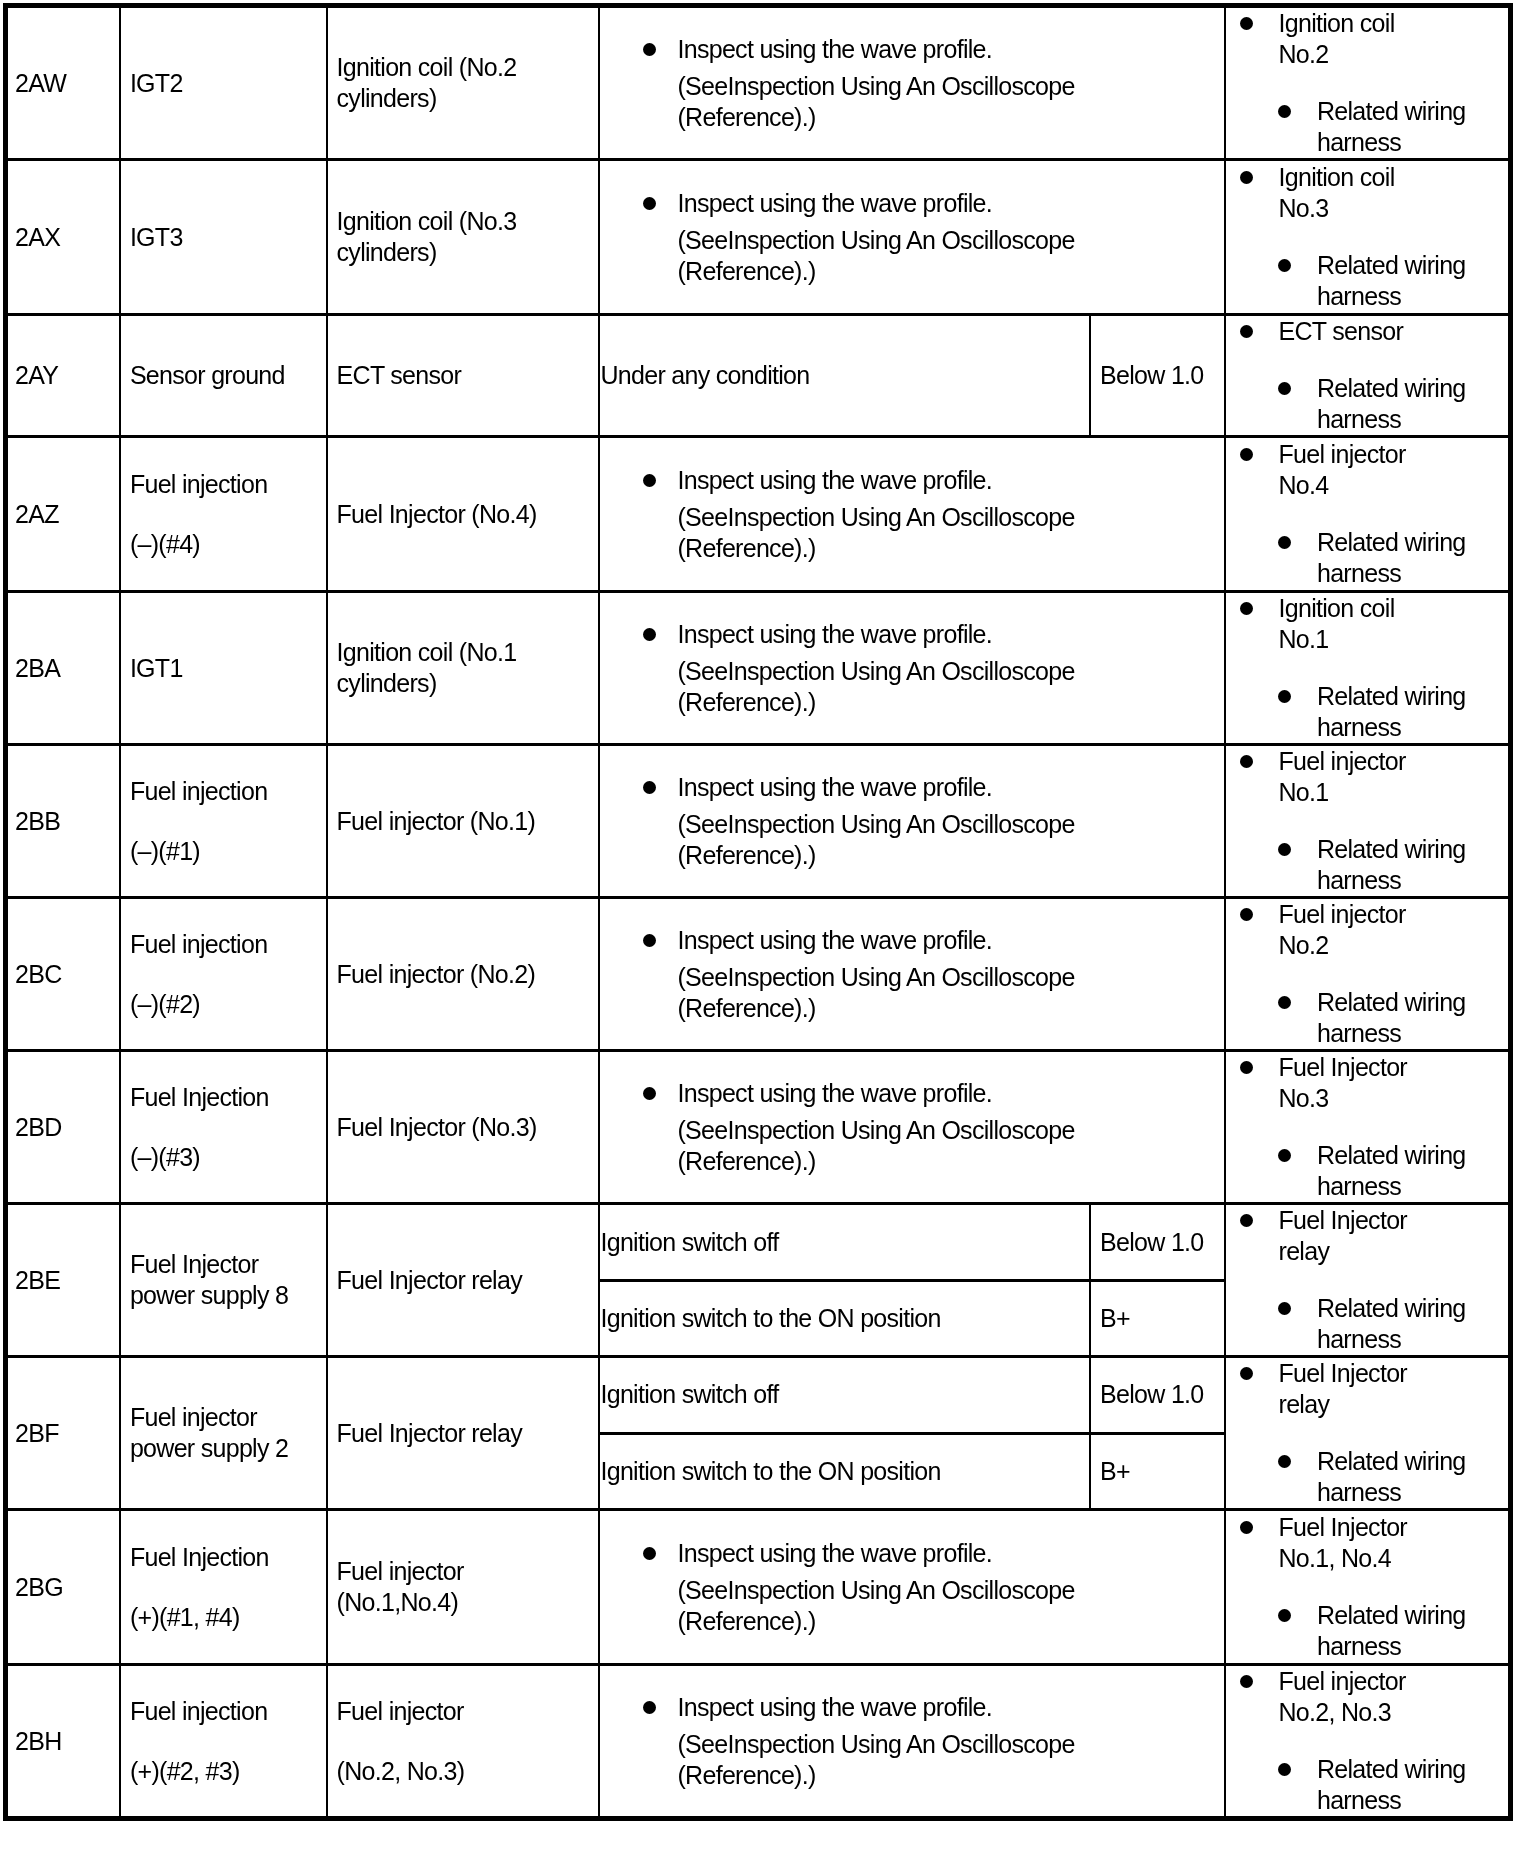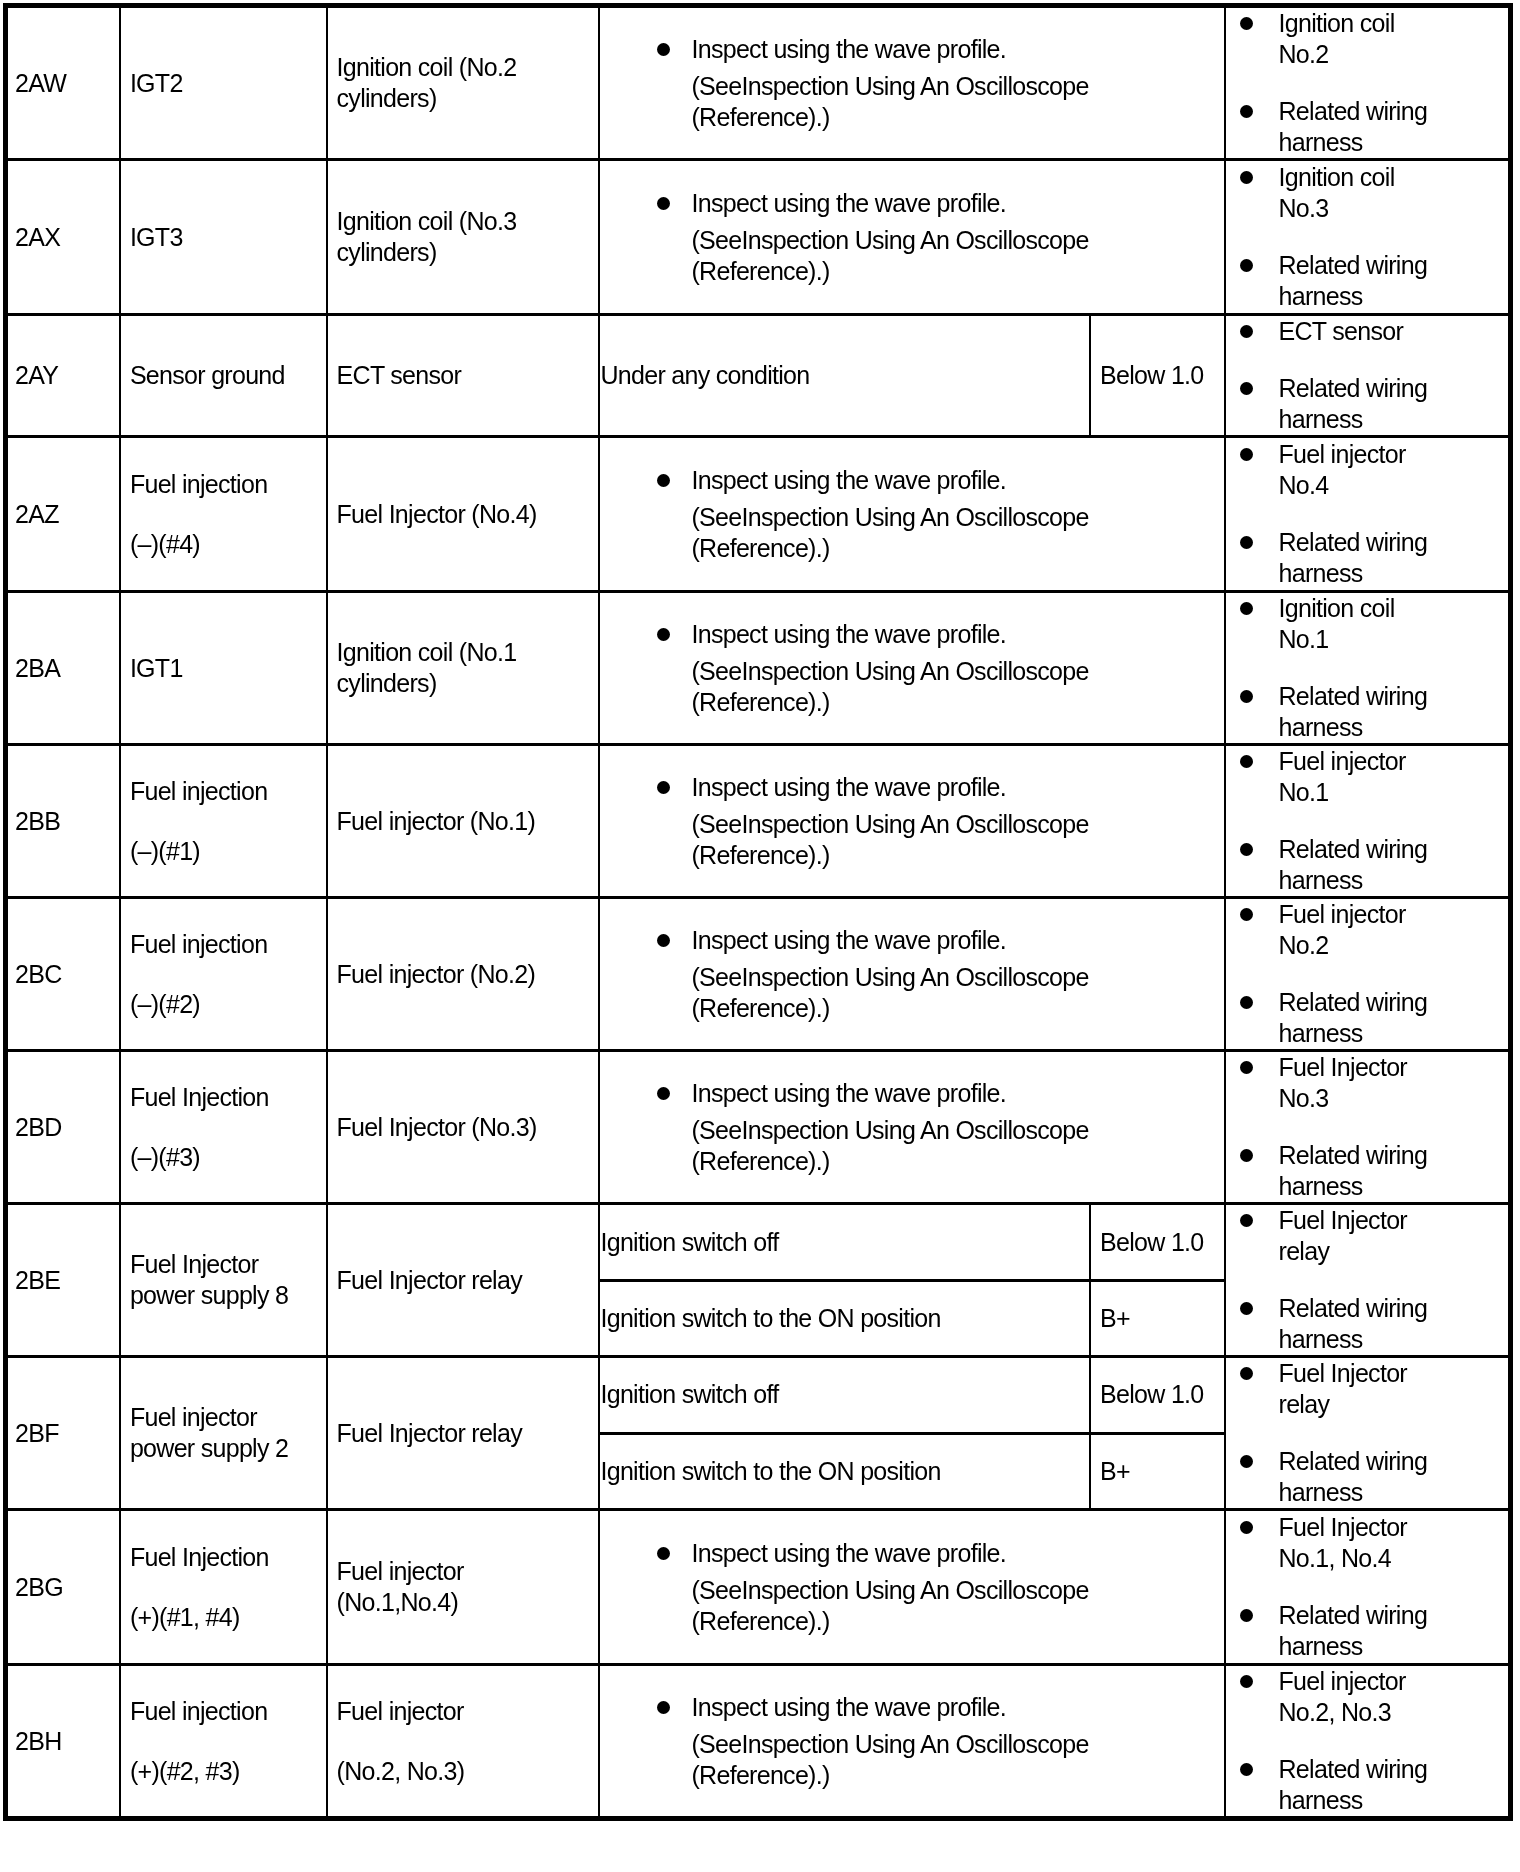--- a/index.html
+++ b/index.html
@@ -16,33 +16,33 @@
     border:3px solid #000;border-left-width:2px;border-right-width:2px;
     vertical-align:middle;padding:0;
     font-size:25px;line-height:31px;letter-spacing:-0.7px;
   }
   .term{padding-left:7px;}
   .sig,.comp{padding-left:9px;}
   .plain{}
   .val{padding-left:9px;}
   .pgap{margin-top:29px;}
   
-  .cond{padding-left:57px;padding-right:6px;}
+  .cond{padding-left:43px;padding-right:6px;}
   .bullet{
     flex:0 0 13px;width:13px;height:13px;border-radius:50%;
     background:#000;margin-top:9px;
   }
   .bline{display:flex;}
   .cond .bullet{margin-right:21px;}
   .see{margin-left:34px;margin-top:6px;}
   
   .sus{padding-left:14px;padding-right:4px;}
   .sus .bullet{margin-right:26px;}
   .bblock{display:flex;}
-  .bblock.gap2{margin-top:26px;}
+  .bblock.gap2{margin-top:26px;justify-content:center;}
 </style>
 </head>
 <body>
 
 <div class="page">
 <table class="ecm">
 <colgroup>
   <col style="width:114px">
         <col style="width:206px">
         <col style="width:272px">

